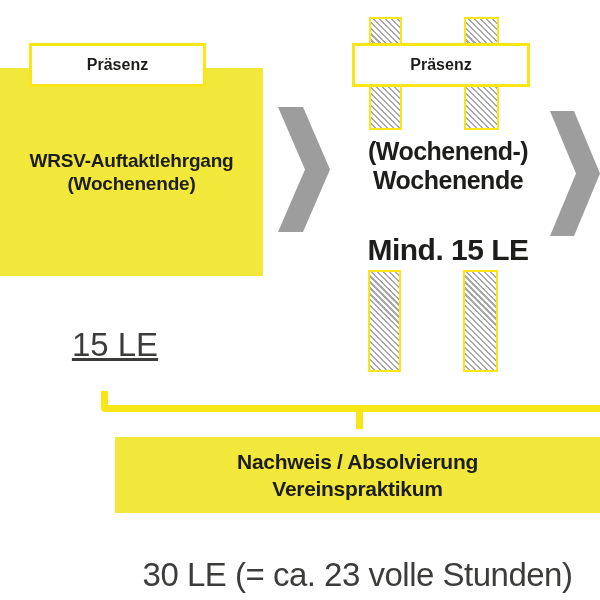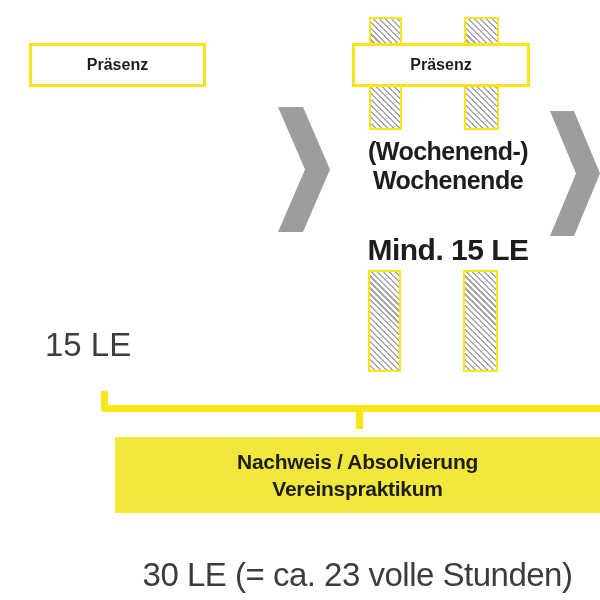--- a/index.html
+++ b/index.html
@@ -54,22 +54,22 @@
   }
   .mind-le{
     left:338px;top:233px;width:220px;text-align:center;
     font-weight:700;font-size:30px;letter-spacing:-0.5px;
   }
   
   .chev1{left:278px;top:107px;}
   .chev2{left:550px;top:111px;}
   
   .le-label{
-    left:45px;top:326px;width:140px;text-align:left;
-    font-weight:400;font-size:33px;color:var(--text-gray);
+    left:45px;top:326px;width:140px;text-align:center;
+    font-weight:400;font-size:33px;color:var(--text-gray);text-decoration:underline;
   }
   .total-label{
     left:115px;top:540px;width:485px;text-align:center;
     font-weight:400;font-size:33px;color:var(--text-gray);
     letter-spacing:-0.5px;white-space:nowrap;margin-top:16px;
   }
   
   .bracket{left:98px;top:388px;}
   
   .practicum-box{
@@ -78,20 +78,26 @@
     display:flex;flex-direction:column;align-items:center;justify-content:center;
     text-align:center;font-weight:700;font-size:21px;line-height:27px;
     letter-spacing:-0.3px;
   }
 </style>
 </head>
 <body>
 
 <div class="canvas">
 
+  <div class="abs stage1-box">
+    <div>
+      <div>WRSV-Auftaktlehrgang</div>
+      <div>(Wochenende)</div>
+    </div>
+  </div>
 
   <div class="abs tag tag1">
     <span>Präsenz</span>
   </div>
 
   <svg class="abs chev1" width="52" height="125" viewBox="0 0 52 125">
     <polygon points="0,0 25,0 52,62.5 25,125 0,125 27,62.5" fill="#9d9d9d"></polygon>
   </svg>
 
   <div class="abs col col-u1"></div>

